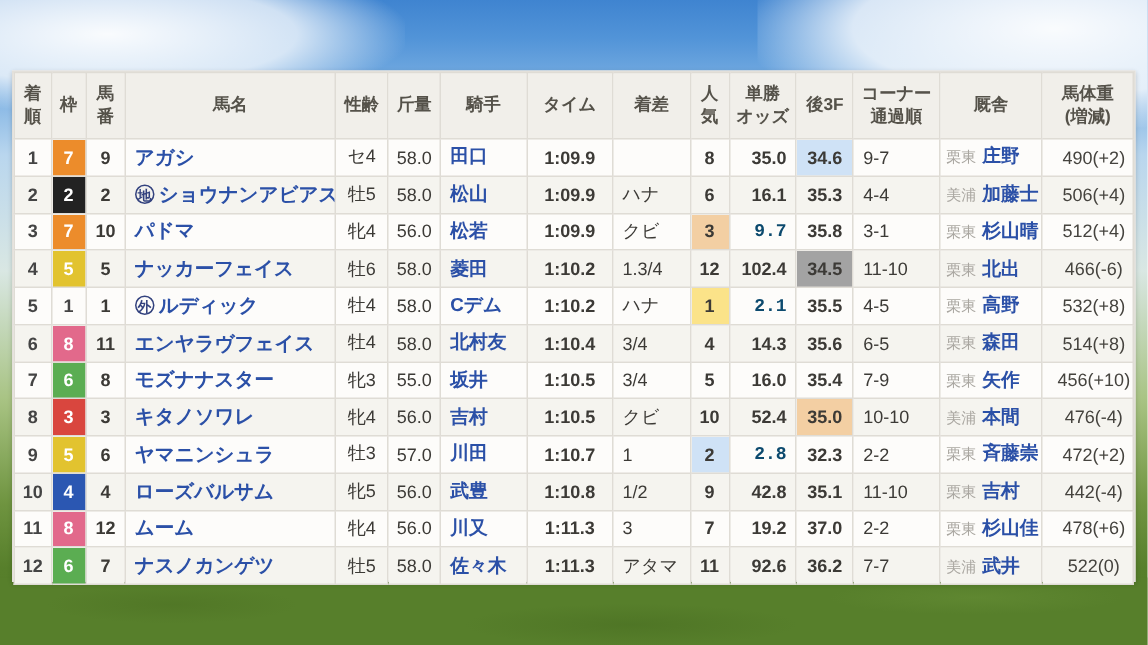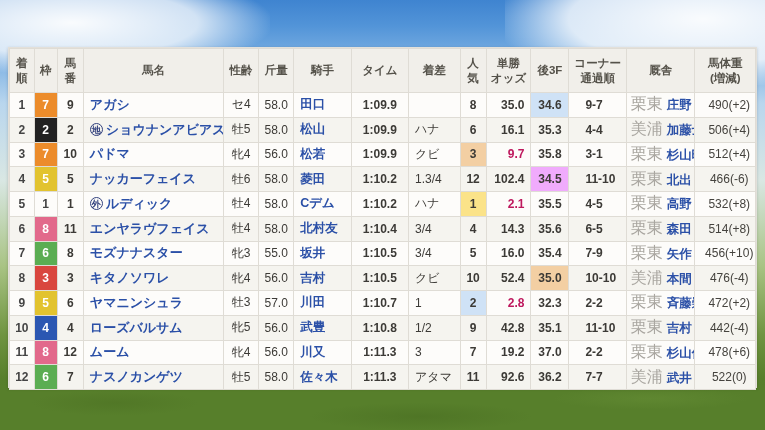--- a/index.html
+++ b/index.html
@@ -53,28 +53,28 @@
   td.c-pos { font-weight:700; color:#444; }
   td.c-frame { font-weight:700; color:#fff; font-size:12px; }
   td.c-frame.frame-1 { color:#444; }
   td.c-num { font-weight:700; }
   td.c-name { text-align:left; padding-left:6px; }
   td.c-jockey { text-align:left; padding-left:6px;margin-top:40px; }
   td.c-margin { text-align:left; padding-left:6px;margin-top:20px; }
   td.c-time { font-weight:700; }
   td.c-pop { font-weight:700; }
   td.c-odds { text-align:right; padding-right:6px; font-weight:700; }
-  td.c-odds.low { color:#be185d; }
+  td.c-odds.low { color:#0c4a6e;font-family:Liberation Mono, monospace; }
   td.c-f3 { font-weight:700; }
-  td.c-corner { text-align:left; padding-left:16px; font-weight:700; }
+  td.c-corner { text-align:left; padding-left:6px; font-weight:400; }
   td.c-stable { text-align:left; padding-left:4px; }
   td.c-weight { text-align:center; padding-left:8px; color:#45433e; }
   a.lnk { color:#2b50a7; font-weight:700; text-decoration:none; font-size:12.5px; cursor:pointer; }
   td.c-name a.lnk { font-size:13px;text-align:right; }
-  .region { color:#a9a6a0; font-size:16px; margin-right:4px; }
+  .region { color:#a9a6a0; font-size:10px; margin-right:4px; }
   .mark {
     display:inline-block; width:13px; height:13px; margin-right:3px;
     border:1px solid #33427e; border-radius:50%;
     color:#33427e; font-size:9px; line-height:12px; text-align:center; font-weight:700;
     vertical-align:1px;
   }
 </style>
 </head>
 <body>
 
@@ -166,21 +166,21 @@
           <td class="c-frame frame-5" style="background-color: rgb(226, 195, 47);">5</td>
           <td class="c-num">5</td>
           <td class="c-name"><a class="lnk">ナッカーフェイス</a></td>
           <td class="c-sexage">牡6</td>
           <td class="c-load">58.0</td>
           <td class="c-jockey"><a class="lnk">菱田</a></td>
           <td class="c-time">1:10.2</td>
           <td class="c-margin">1.3/4</td>
           <td class="c-pop">12</td>
           <td class="c-odds">102.4</td>
-          <td class="c-f3" style="background-color: #f0abfc;">34.5</td>
+          <td class="c-f3" style="background-color: #a3a3a3;">34.5</td>
           <td class="c-corner">11-10</td>
           <td class="c-stable"><span class="region">栗東</span><a class="lnk">北出</a></td>
           <td class="c-weight">466(-6)</td>
         </tr>
         <tr>
           <td class="c-pos">5</td>
           <td class="c-frame frame-1" style="background-color: rgb(253, 252, 250);">1</td>
           <td class="c-num">1</td>
           <td class="c-name"><span class="mark">外</span><a class="lnk">ルディック</a></td>
           <td class="c-sexage">牡4</td>

